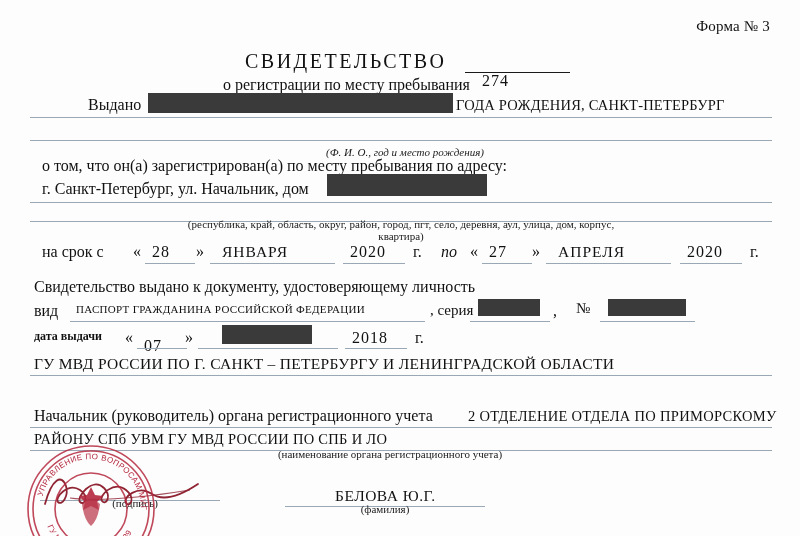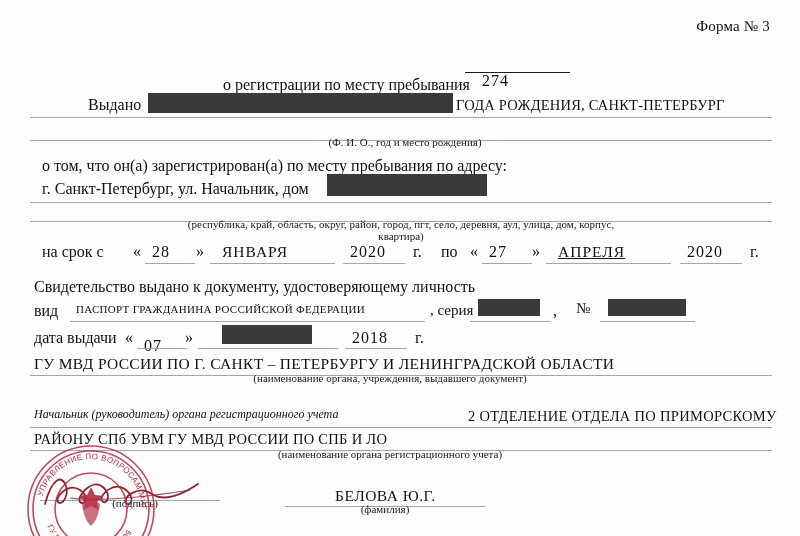--- a/index.html
+++ b/index.html
@@ -80,21 +80,21 @@
     border-bottom: 1px solid #9aa7b5;
   }
   .l-issued { top: 117px; left: 30px; width: 742px; }
   .l-issued2 { top: 140px; left: 30px; width: 742px; }
   .cap {
     position: absolute;
     font-size: 11px;
     color: #1a1a1a;
     text-align: center;
   }
-  .cap-fio { top: 136px; left: 310px; width: 190px; }
+  .cap-fio { top: 146px; left: 310px; width: 190px; font-style: italic; }
   .about-text {
     position: absolute;
     top: 157px;
     left: 42px;
     font-size: 16px;
   }
   .addr-text {
     position: absolute;
     top: 180px;
     left: 42px;
@@ -114,26 +114,26 @@
   }
   .q-open-1 { position: absolute; top: 243px; left: 133px; font-size: 16px; }
   .day-from { position: absolute; top: 243px; left: 152px; font-size: 16px; letter-spacing: 1px; }
   .q-close-1 { position: absolute; top: 243px; left: 196px; font-size: 16px; }
   .l-day-from { top: 263px; left: 145px; width: 50px; }
   .month-from { position: absolute; top: 243px; left: 222px; font-size: 15.5px; letter-spacing: 1px; }
   .l-month-from { top: 263px; left: 210px; width: 125px; }
   .year-from { position: absolute; top: 243px; left: 350px; font-size: 16px; letter-spacing: 1px; }
   .l-year-from { top: 263px; left: 343px; width: 62px; }
   .g-1 { position: absolute; top: 243px; left: 413px; font-size: 16px; }
-  .po { position: absolute; top: 243px; left: 441px; font-size: 16px; }
+  .po { position: absolute; top: 243px; left: 441px; font-size: 16px; font-style: italic; }
   .q-open-2 { position: absolute; top: 243px; left: 470px; font-size: 16px; }
   .day-to { position: absolute; top: 243px; left: 489px; font-size: 16px; letter-spacing: 1px; }
   .q-close-2 { position: absolute; top: 243px; left: 532px; font-size: 16px; }
   .l-day-to { top: 263px; left: 482px; width: 50px; }
-  .month-to { position: absolute; top: 243px; left: 558px; font-size: 15.5px; letter-spacing: 1px; text-decoration: underline; }
+  .month-to { position: absolute; top: 243px; left: 558px; font-size: 15.5px; letter-spacing: 1px; }
   .l-month-to { top: 263px; left: 546px; width: 125px; }
   .year-to { position: absolute; top: 243px; left: 687px; font-size: 16px; letter-spacing: 1px; }
   .l-year-to { top: 263px; left: 680px; width: 62px; }
   .g-2 { position: absolute; top: 243px; left: 750px; font-size: 16px; }
 
   
   .doc-line1 {
     position: absolute;
     top: 278px;
     left: 34px;
@@ -143,21 +143,21 @@
   .vid-value { position: absolute; top: 303px; left: 76px; font-size: 11px; letter-spacing: 0.3px; }
   .l-vid { top: 321px; left: 70px; width: 355px; }
   .seria-label { position: absolute; top: 302px; left: 430px; font-size: 15px; }
   .r3 { top: 299px; left: 478px; width: 62px; height: 17px; }
   .l-seria { top: 321px; left: 470px; width: 80px; }
   .comma1 { position: absolute; top: 302px; left: 553px; font-size: 16px; }
   .num-label { position: absolute; top: 300px; left: 576px; font-size: 15px; }
   .r4 { top: 299px; left: 608px; width: 78px; height: 17px; }
   .l-num { top: 321px; left: 600px; width: 95px; }
 
-  .date-label { position: absolute; top: 329px; left: 34px; font-size: 16px; }
+  .date-label { position: absolute; top: 329px; left: 34px; font-size: 12px; font-weight: bold; }
   .q-open-3 { position: absolute; top: 329px; left: 125px; font-size: 16px; }
   .issue-day { position: absolute; top: 337px; left: 144px; font-size: 16px; letter-spacing: 1px; }
   .q-close-3 { position: absolute; top: 329px; left: 185px; font-size: 16px; }
   .l-issue-day { top: 348px; left: 137px; width: 50px; }
   .r5 { top: 325px; left: 222px; width: 90px; height: 19px; }
   .l-issue-month { top: 348px; left: 198px; width: 140px; }
   .issue-year { position: absolute; top: 329px; left: 352px; font-size: 16px; letter-spacing: 1px; }
   .l-issue-year { top: 348px; left: 345px; width: 62px; }
   .g-3 { position: absolute; top: 329px; left: 415px; font-size: 16px; }
 
@@ -165,21 +165,21 @@
     position: absolute;
     top: 355px;
     left: 34px;
     font-size: 15.5px;
     letter-spacing: 0.3px;
   }
   .l-organ { top: 375px; left: 30px; width: 742px; }
   .cap-organ { top: 372px; left: 225px; width: 330px; }
 
   
-  .head-label { position: absolute; top: 407px; left: 34px; font-size: 12px; font-style: italic; }
+  .head-label { position: absolute; top: 407px; left: 34px; font-size: 16px; }
   .head-value { position: absolute; top: 408px; left: 468px; font-size: 14.5px; letter-spacing: 0.3px; }
   .l-head { top: 427px; left: 30px; width: 742px; }
   .head-value2 { position: absolute; top: 431px; left: 34px; font-size: 14.5px; letter-spacing: 0.3px; }
   .l-head2 { top: 450px; left: 30px; width: 742px; }
   .cap-head { top: 448px; left: 230px; width: 320px; }
 
   
   .l-sign { top: 500px; left: 40px; width: 180px; }
   .cap-sign { top: 497px; left: 80px; width: 110px; }
   .surname { position: absolute; top: 487px; left: 335px; font-size: 15.5px; letter-spacing: 0.5px; }
@@ -203,20 +203,21 @@
   }
   .stamp svg { display: block; }
 </style>
 </head>
 <body>
 
 <div class="page">
 
   <div class="form-no">Форма № 3</div>
 
+  <div class="title">СВИДЕТЕЛЬСТВО</div>
   <div class="cert-number">274</div>
   <div class="cert-number-line"></div>
   <div class="subtitle">о регистрации по месту пребывания</div>
 
   <div class="issued-label">Выдано</div>
   <div class="redact r1"></div>
   <div class="issued-text">ГОДА РОЖДЕНИЯ, САНКТ-ПЕТЕРБУРГ</div>
   <div class="line l-issued"></div>
   <div class="line l-issued2"></div>
   <div class="cap cap-fio">(Ф. И. О., год и место рождения)</div>
@@ -267,21 +268,20 @@
   <div class="q-close-3">»</div>
   <div class="line l-issue-day"></div>
   <div class="redact r5"></div>
   <div class="line l-issue-month"></div>
   <div class="issue-year">2018</div>
   <div class="line l-issue-year"></div>
   <div class="g-3">г.</div>
 
   <div class="organ-text">ГУ  МВД  РОССИИ  ПО  Г. САНКТ – ПЕТЕРБУРГУ  И  ЛЕНИНГРАДСКОЙ ОБЛАСТИ</div>
   <div class="line l-organ"></div>
-  <div class="cap cap-organ">(наименование органа, учреждения, выдавшего документ)</div>
 
   <div class="head-label">Начальник (руководитель) органа регистрационного учета</div>
   <div class="head-value">2 ОТДЕЛЕНИЕ ОТДЕЛА  ПО ПРИМОРСКОМУ</div>
   <div class="line l-head"></div>
   <div class="head-value2">РАЙОНУ  СПб  УВМ  ГУ  МВД  РОССИИ  ПО СПБ  И  ЛО</div>
   <div class="line l-head2"></div>
   <div class="cap cap-head">(наименование органа регистрационного учета)</div>
 
   <div class="line l-sign"></div>
   <div class="cap cap-sign">(подпись)</div>

